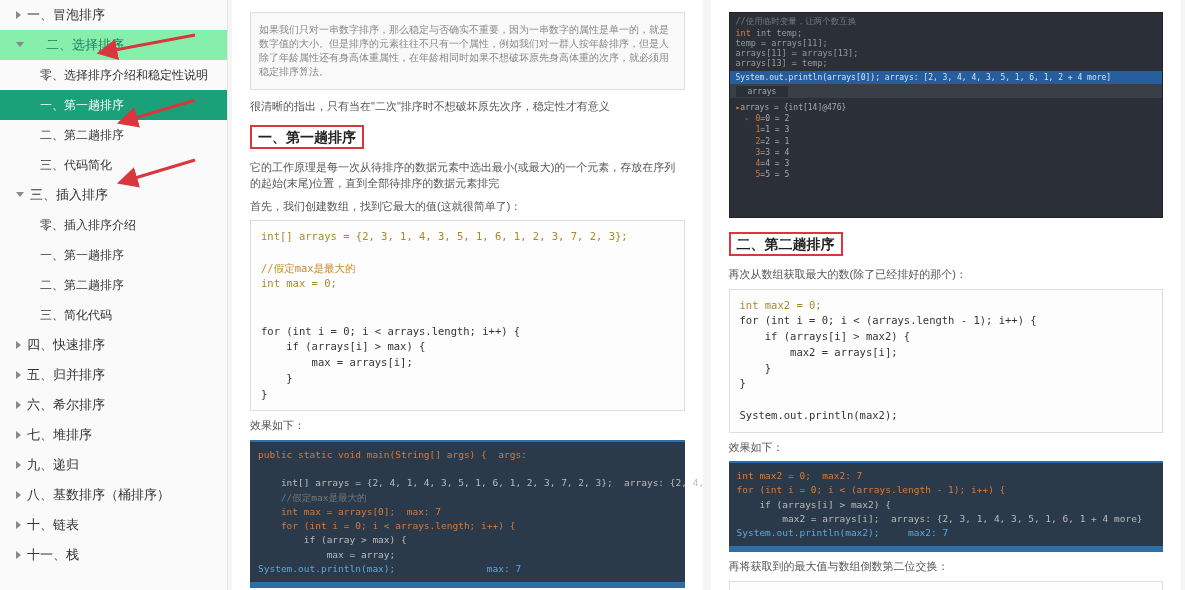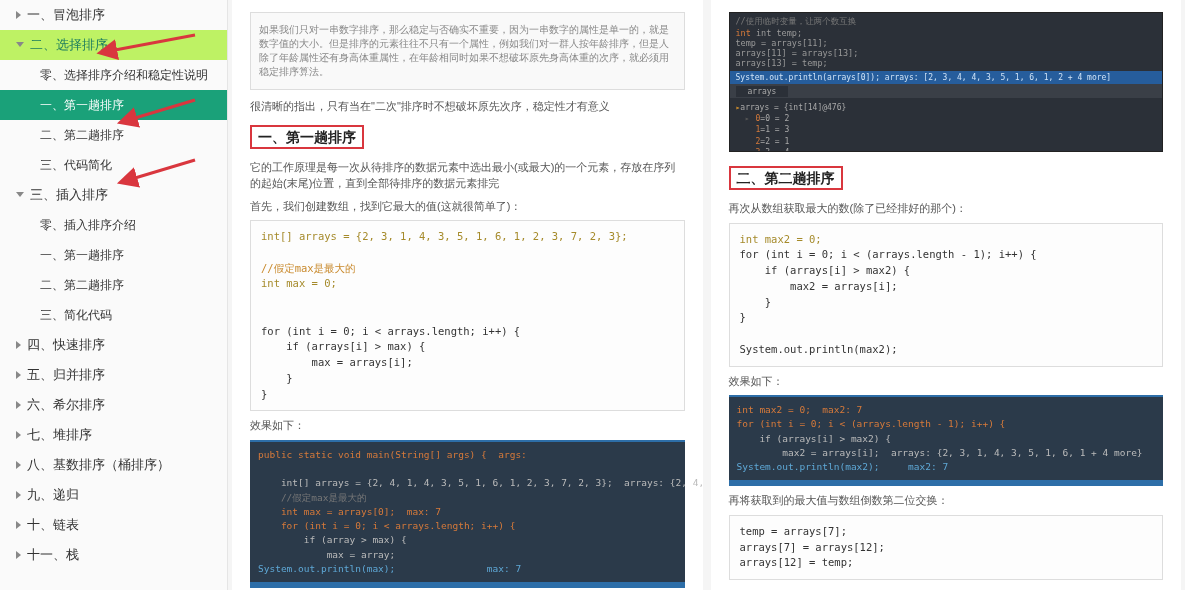--- a/index.html
+++ b/index.html
@@ -28,21 +28,21 @@
     align-items: center;
     height: 30px;
     padding: 0 12px;
     color: #333;
     cursor: pointer;
     font-size: 13px;
     position: relative;
   }
   .nav-item.level-1 { padding-left: 16px; }
   .nav-item.level-2 { padding-left: 40px; font-size: 12px; }
-  .nav-item.active-parent { background: #bef264; color: #1c7c5e; }
+  .nav-item.active-parent { background: #86efac; color: #1c7c5e; gap: 16px; }
   .nav-item.active { background: #1aa179; color: #fff; }
   .caret {
     display: inline-block;
     width: 0; height: 0;
     margin-right: 6px;
   }
   .caret.right {
     border-top: 4px solid transparent;
     border-bottom: 4px solid transparent;
     border-left: 5px solid #888;
@@ -116,21 +116,21 @@
     white-space: pre;
     line-height: 1.5;
     margin: 6px 0;
   }
   .dark-kw { color: #d77a3a; margin-top: 47px; }
   .dark-bl { color: #5ea8d6; }
   .dark-cm { color: #777; }
   .ide-shot {
     background: #2b3038;
     border: 1px solid #222;
-    height: 140px;
+    height: 206px;
     margin-bottom: 10px;
     position: relative;
     font-family: Consolas, monospace;
     font-size: 8.5px;
     color: #aaa;
     overflow: hidden;
   }
   .ide-shot .top-run { padding: 3px 6px; color: #999; }
   .ide-shot .bluebar {
     background: #265d9c;
@@ -205,25 +205,25 @@
   <div class="nav-item level-1">
     <span class="caret right"></span>
     <span>六、希尔排序</span>
   </div>
   <div class="nav-item level-1">
     <span class="caret right"></span>
     <span>七、堆排序</span>
   </div>
   <div class="nav-item level-1">
     <span class="caret right"></span>
+    <span>九、递归</span>
+  </div>
+  <div class="nav-item level-1">
+    <span class="caret right"></span>
     <span>八、基数排序（桶排序）</span>
-  </div>
-  <div class="nav-item level-1">
-    <span class="caret right"></span>
-    <span>九、递归</span>
   </div>
   <div class="nav-item level-1">
     <span class="caret right"></span>
     <span>十、链表</span>
   </div>
   <div class="nav-item level-1">
     <span class="caret right"></span>
     <span>十一、栈</span>
   </div>
 

